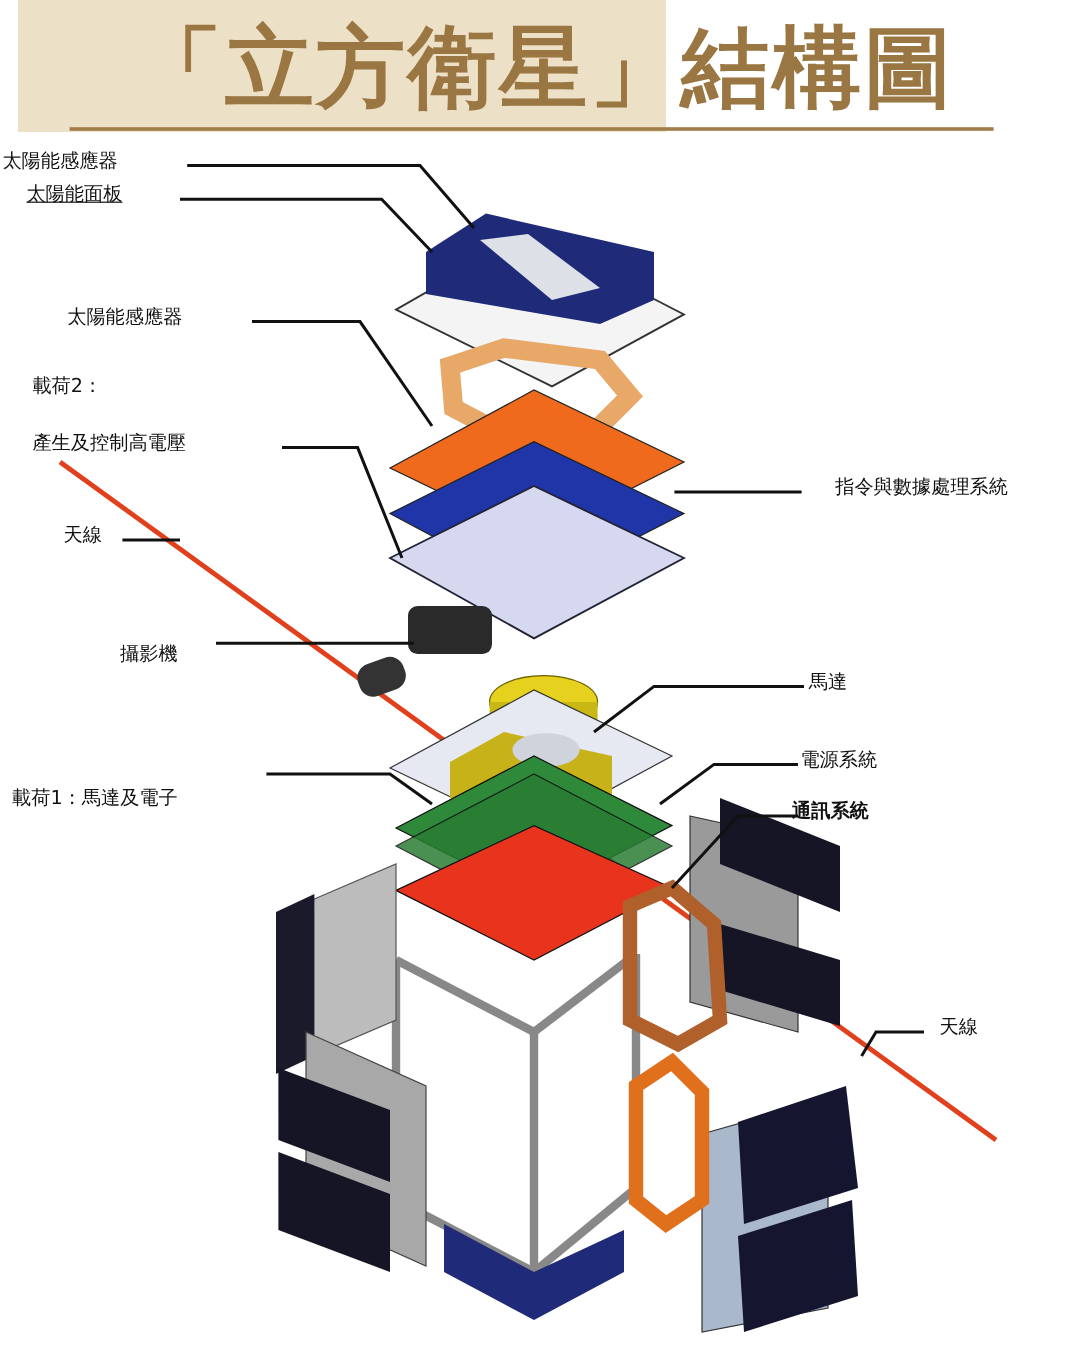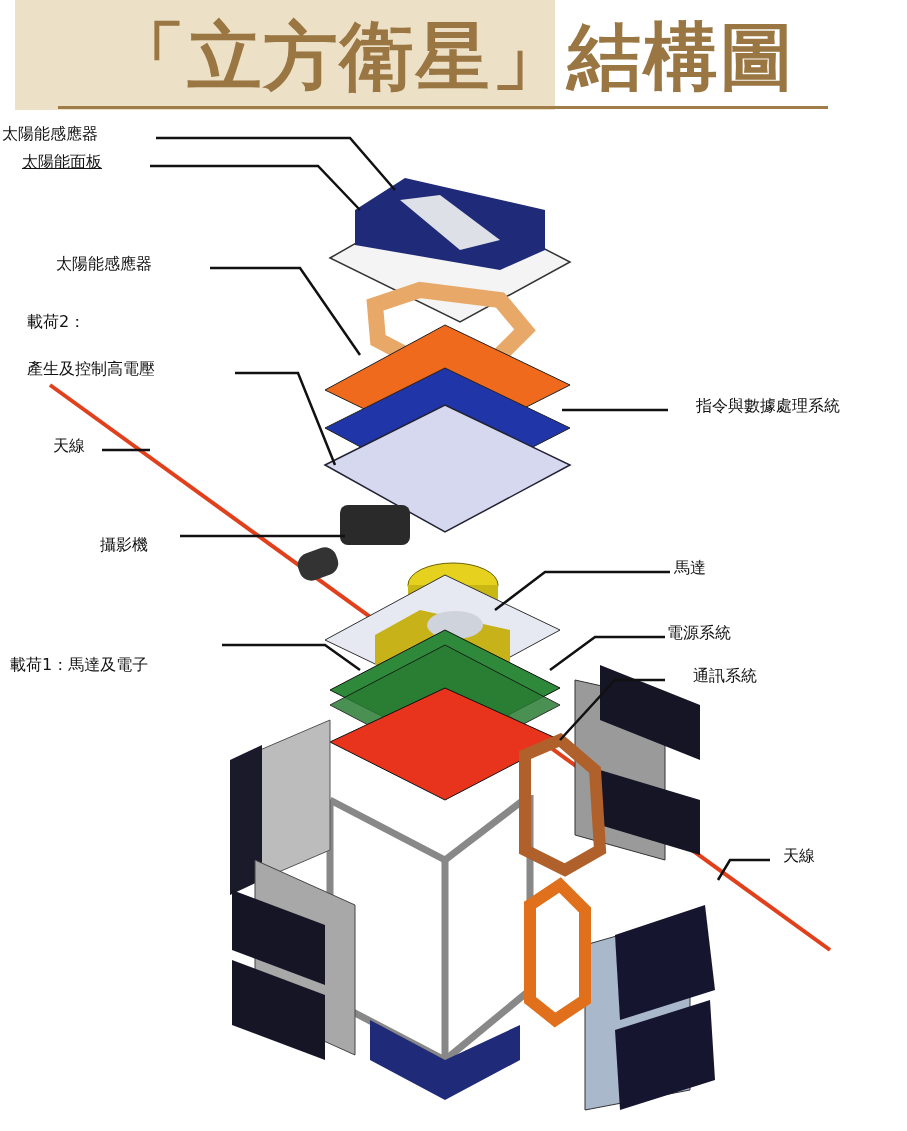--- a/index.html
+++ b/index.html
@@ -99,14 +99,14 @@
 <div class="label" style="left:22px; top:152px;text-decoration:underline;">太陽能面板</div>
 <div class="label" style="left:56px; top:254px;">太陽能感應器</div>
 <div class="label" style="left:27px; top:312px;">載荷2：</div>
 <div class="label" style="left:27px; top:359px;text-align:center;">產生及控制高電壓</div>
 <div class="label" style="left:53px; top:436px;">天線</div>
 <div class="label" style="left:100px; top:535px;">攝影機</div>
 <div class="label" style="left:10px; top:655px;">載荷1：馬達及電子</div>
 <div class="label" style="left:670px; top:396px;margin-left:26px;">指令與數據處理系統</div>
 <div class="label" style="left:674px; top:558px;">馬達</div>
 <div class="label" style="left:667px; top:623px;">電源系統</div>
-<div class="label" style="left:693px; top:666px;">通訊系統</div>
+<div class="label" style="left:660px; top:666px;font-weight:bold;">通訊系統</div>
 <div class="label" style="left:783px; top:846px;">天線</div>
 
 </body></html>

